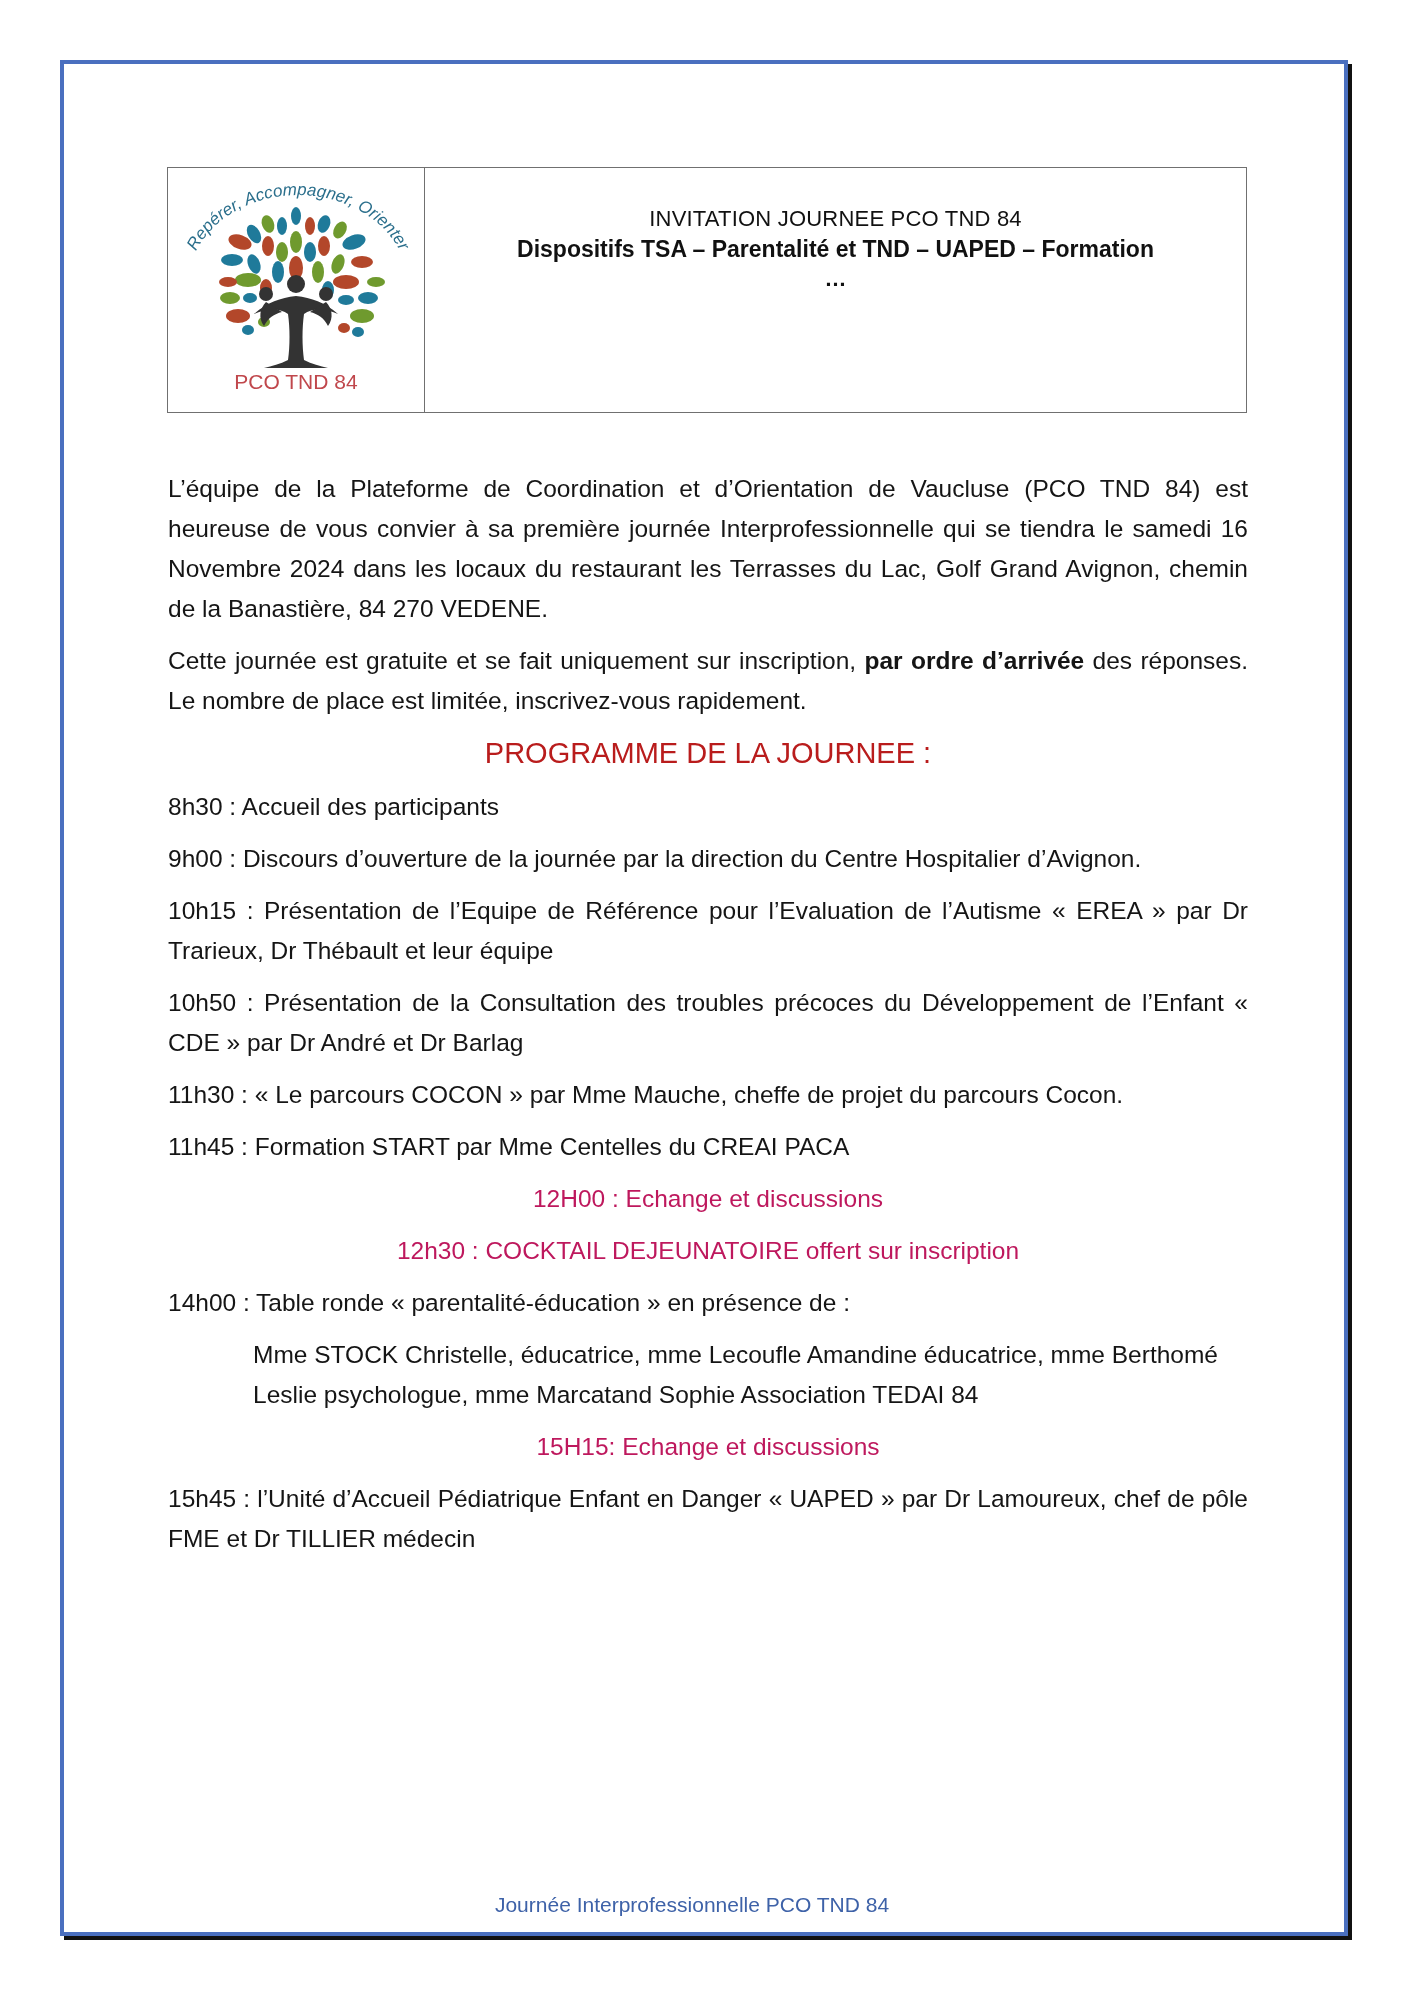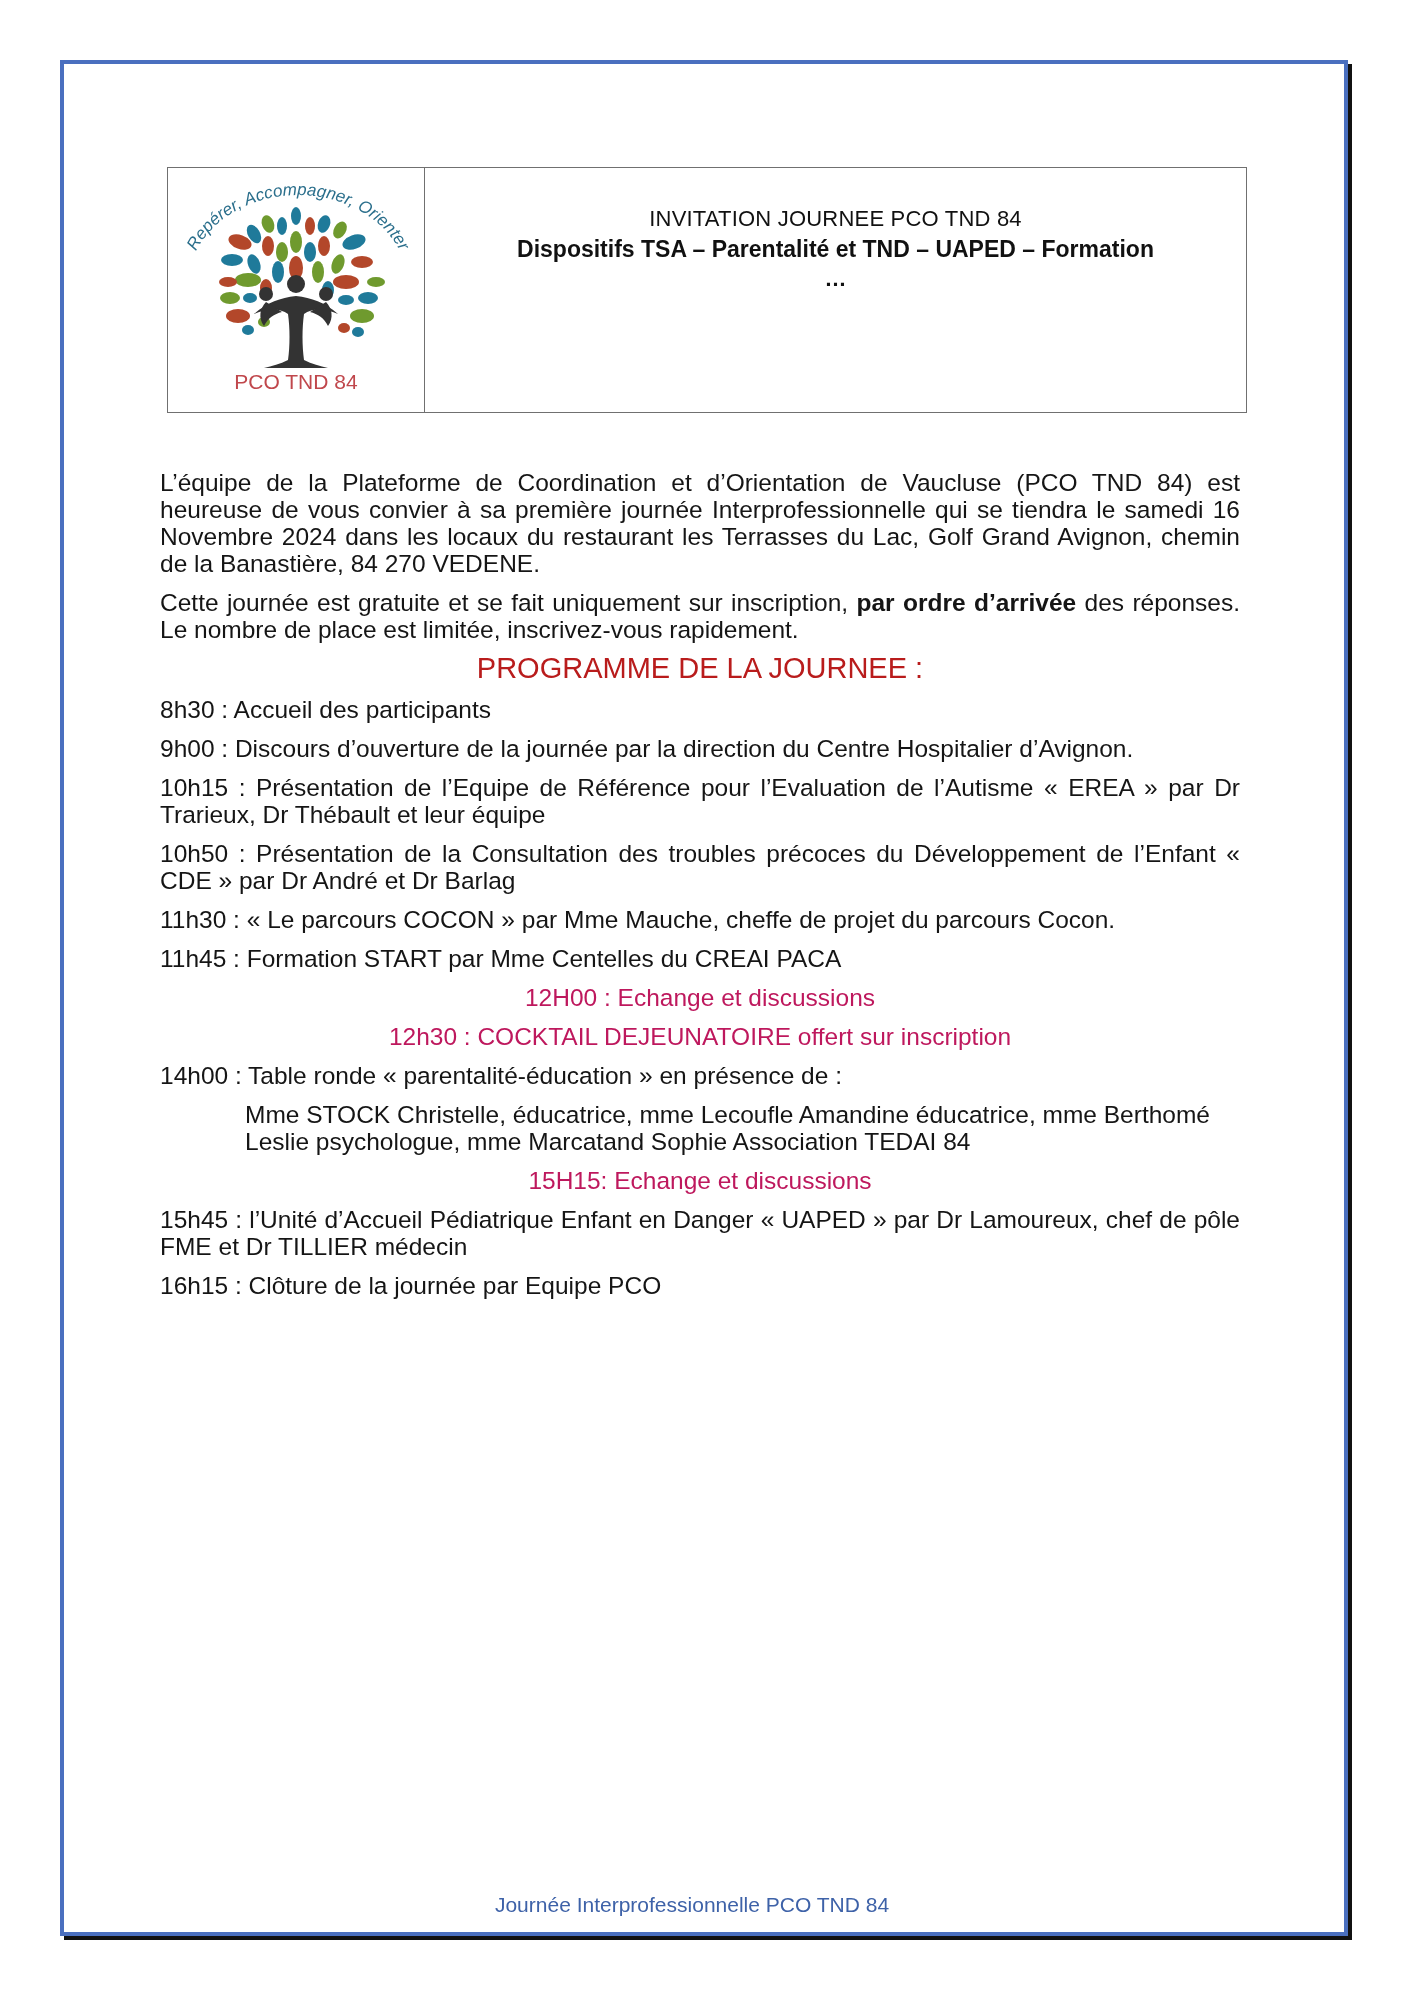--- a/index.html
+++ b/index.html
@@ -23,22 +23,22 @@
   .t2 { margin-top: 36px; font-size: 23px; font-weight: bold; line-height: 34px; }
   .t2 sup { font-size: 14px; }
   .t3 { font-size: 23px; font-weight: bold; line-height: 34px; }
   .t4 { font-size: 22px; font-weight: bold; line-height: 26px; }
   .logo-arc { position: absolute; left: 0; top: 0; }
   .logo-name {
     position: absolute; left: 0; right: 0; top: 202px; text-align: center;
     font-family: "Liberation Sans", sans-serif; color: #c0474c; font-size: 21px;
   }
   .body-text {
-    position: absolute; left: 160px; width: 1080px;
-    font-family: "Liberation Sans", sans-serif; font-size: 24.5px; color: #151515; line-height: 27px;
+    position: absolute; left: 168px; width: 1080px;
+    font-family: "Liberation Sans", sans-serif; font-size: 24.5px; color: #151515; line-height: 40px;
   }
   .p { margin: 0 0 12px 0; text-align: justify; }
   .prog-title {
     text-align: center; color: #b91c1c; font-size: 29px; margin: 4px 0 14px 0;
   }
   .center-blue { text-align: center; color: #be185d; margin: 0 0 12px 0; }
   .indent { padding-left: 85px; text-align: left; }
   .footer {
     position: absolute; left: 0; width: 1384px; top: 1893px; text-align: center;
     font-family: "Liberation Sans", sans-serif; color: #3e62a8; font-size: 21px;
@@ -125,17 +125,16 @@
       <p class="p">10h15 : Présentation de l’Equipe de Référence pour l’Evaluation de l’Autisme « EREA » par Dr Trarieux, Dr Thébault et leur équipe</p>
       <p class="p">10h50 : Présentation de la Consultation des troubles précoces du Développement de l’Enfant « CDE » par Dr André et Dr Barlag</p>
       <p class="p">11h30 : « Le parcours COCON » par Mme Mauche, cheffe de projet du parcours Cocon.</p>
       <p class="p">11h45 : Formation START par Mme Centelles du CREAI PACA</p>
       <p class="center-blue">12H00 : Echange et discussions</p>
       <p class="center-blue">12h30 : COCKTAIL DEJEUNATOIRE offert sur inscription</p>
       <p class="p">14h00 : Table ronde « parentalité-éducation » en présence de :</p>
       <p class="p indent">Mme STOCK Christelle, éducatrice, mme Lecoufle Amandine éducatrice, mme Berthomé Leslie psychologue, mme Marcatand Sophie Association TEDAI 84</p>
       <p class="center-blue">15H15: Echange et discussions</p>
       <p class="p">15h45 : l’Unité d’Accueil Pédiatrique Enfant en Danger « UAPED » par Dr Lamoureux, chef de pôle FME et Dr TILLIER médecin</p>
-      <p class="p">16h15 : Clôture de la journée par Equipe PCO</p>
     </div>
 </div>
 
 <div class="footer">Journée Interprofessionnelle PCO TND 84</div>
 
 </body></html>

